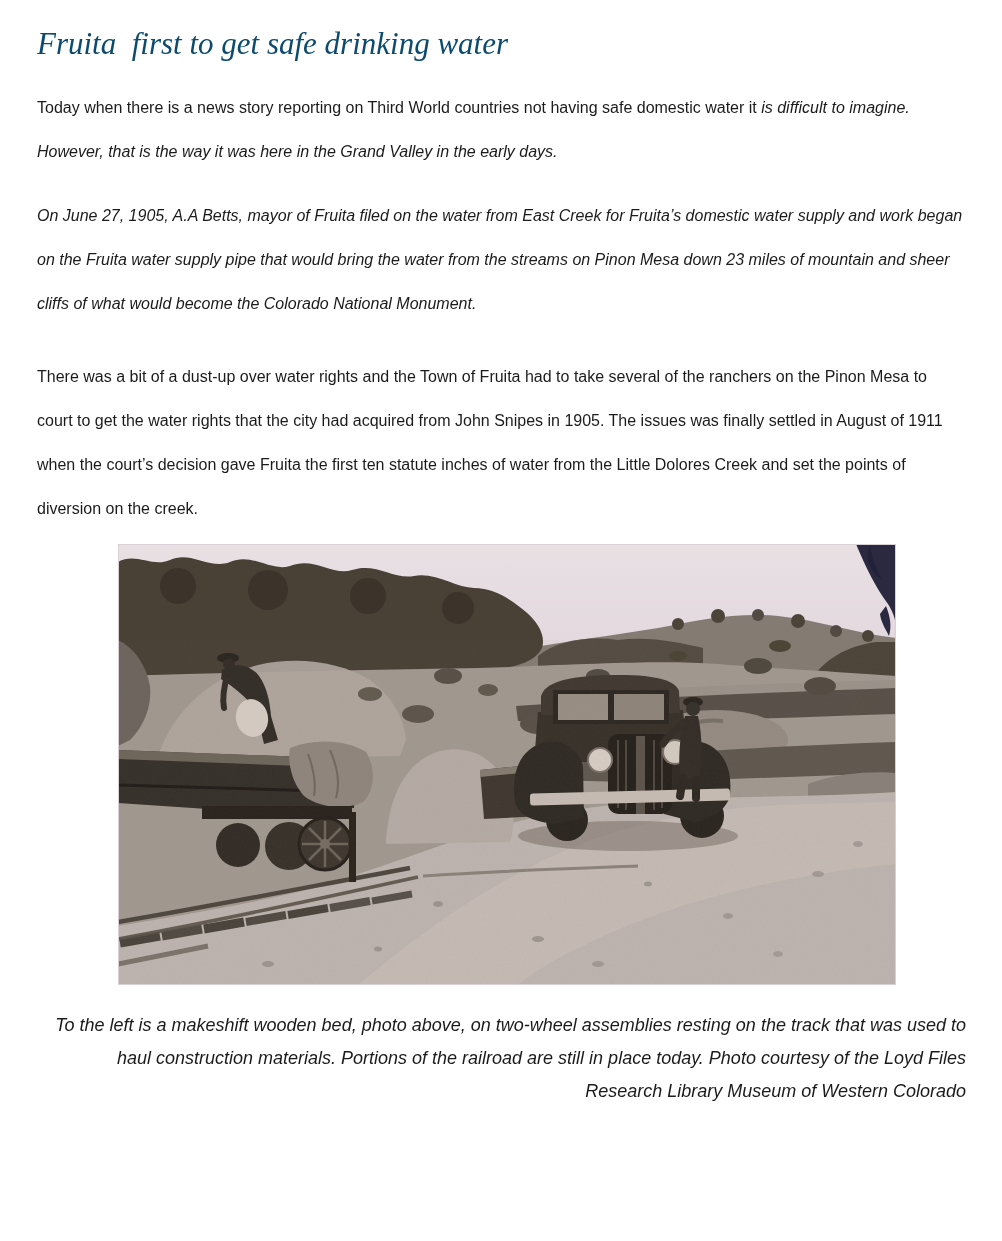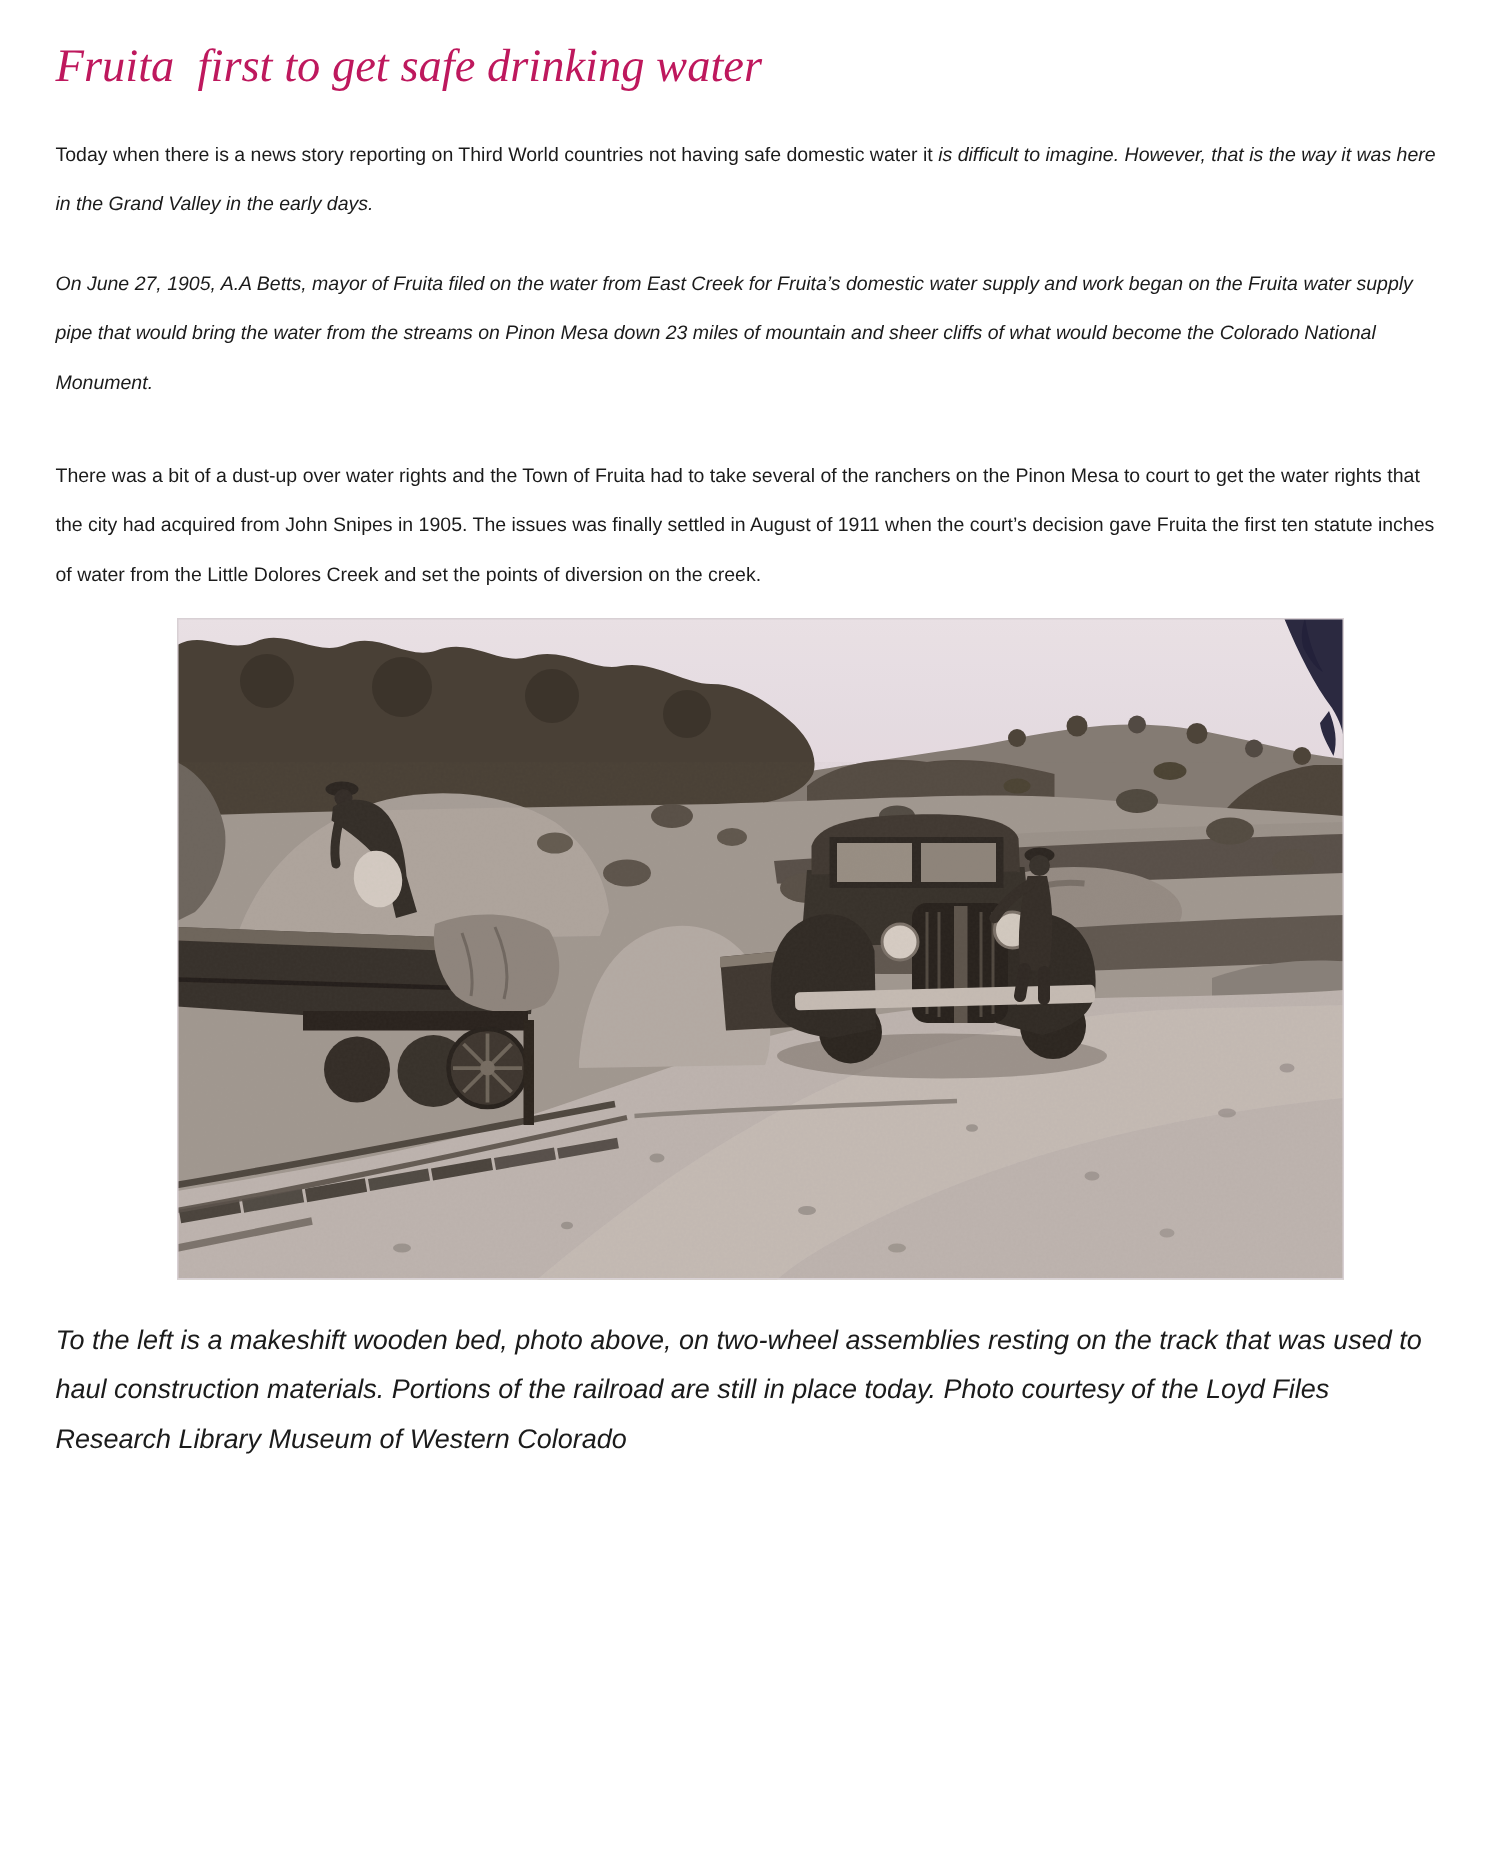--- a/index.html
+++ b/index.html
@@ -11,35 +11,35 @@
   }
   .page { padding: 24px 36px 0 37px; }
   .title {
     font-family: "Liberation Serif", serif;
     font-style: italic;
     font-weight: normal;
     font-size: 31px;
     line-height: 40px;
     margin: 0;
     white-space: pre-wrap;
-    color: #be185d;
+    color: #0c4a6e;
   }
   .byline { font-size: 17px; line-height: 20px; margin: 34px 0 0 0; }
-  p.para { font-size: 13px; line-height: 33px; margin: 29px 0 0 0; }
+  p.para { font-size: 16px; line-height: 44px; margin: 29px 0 0 0; }
   p.para.first { margin-top: 22px; }
   p.para.p2 { margin-top: 14px; }
   p.para.p4 { margin-top: 20px; font-style: italic; }
   .em { font-style: italic; }
   figure { margin: 13px 0 0 81px; padding: 0; }
   .photo-frame { width: 778px; height: 441px; display: block; }
   .caption {
     font-size: 18px;
     line-height: 33px;
     font-style: italic;
-    text-align: left;
+    text-align: right;
     margin: 24px 0 0 0;
   }
 </style>
 </head>
 <body>
 
 <div class="page">
 
   <h1 class="title">Fruita  first to get safe drinking water</h1>
 

